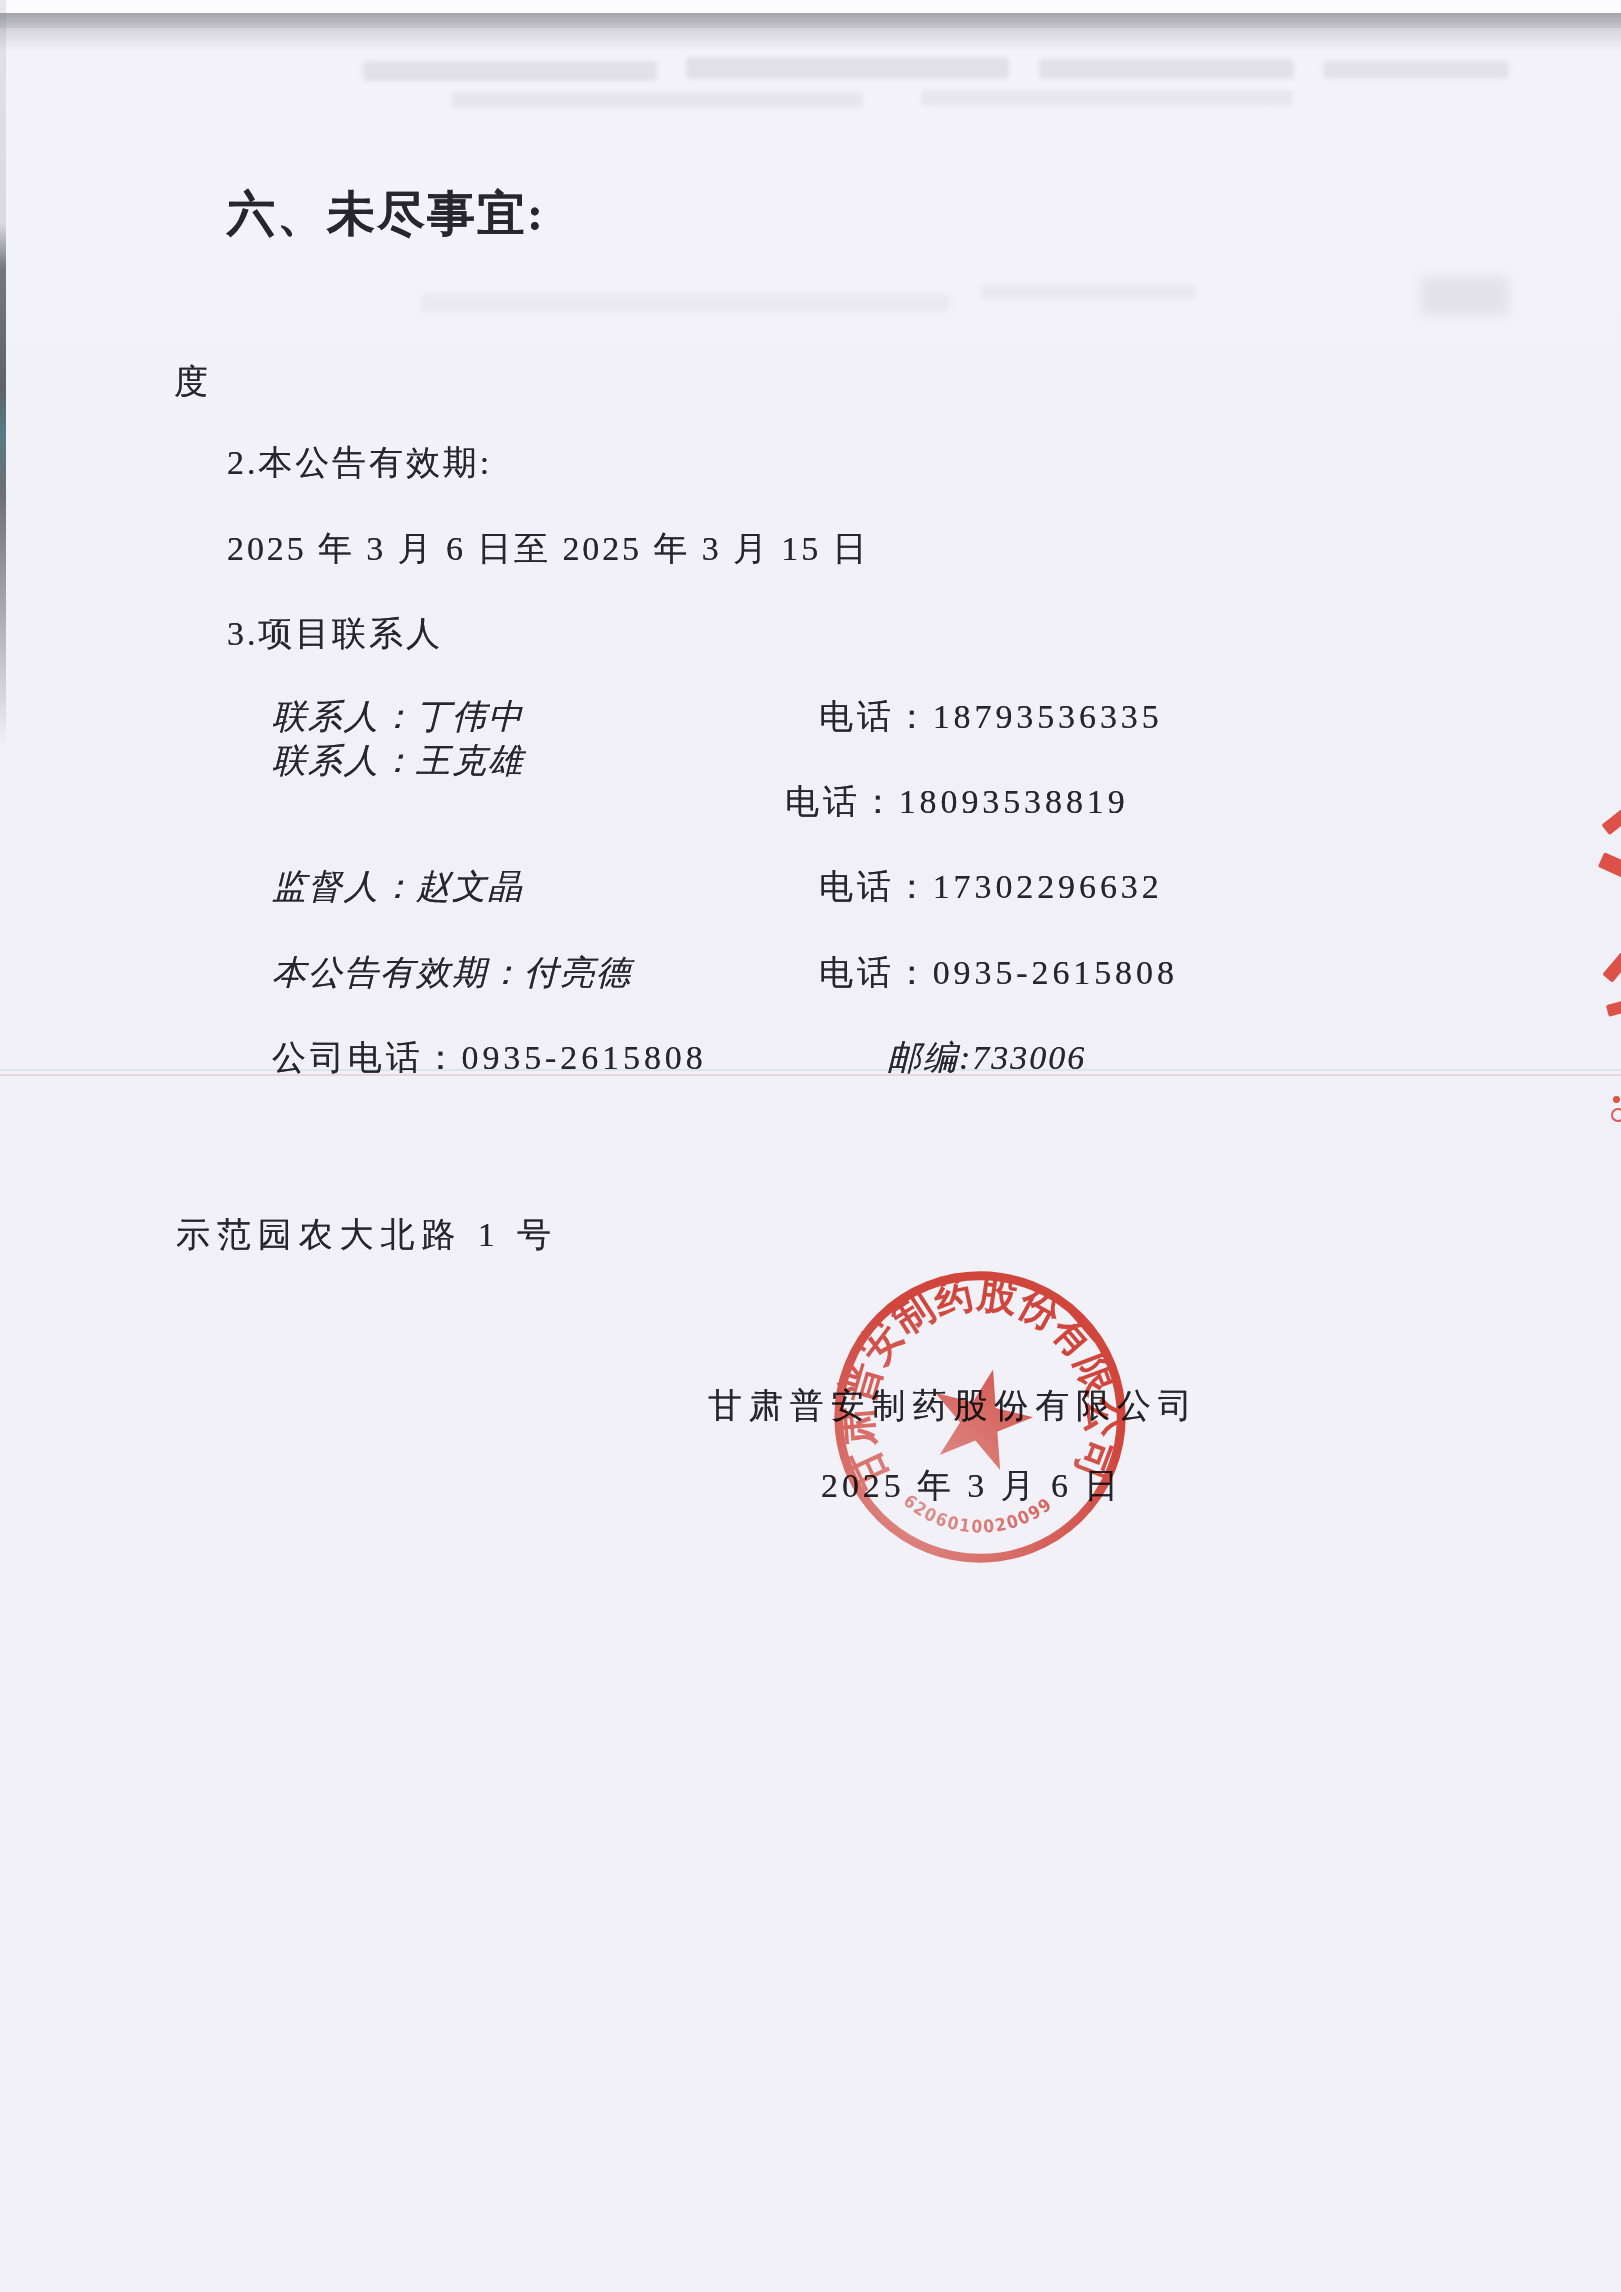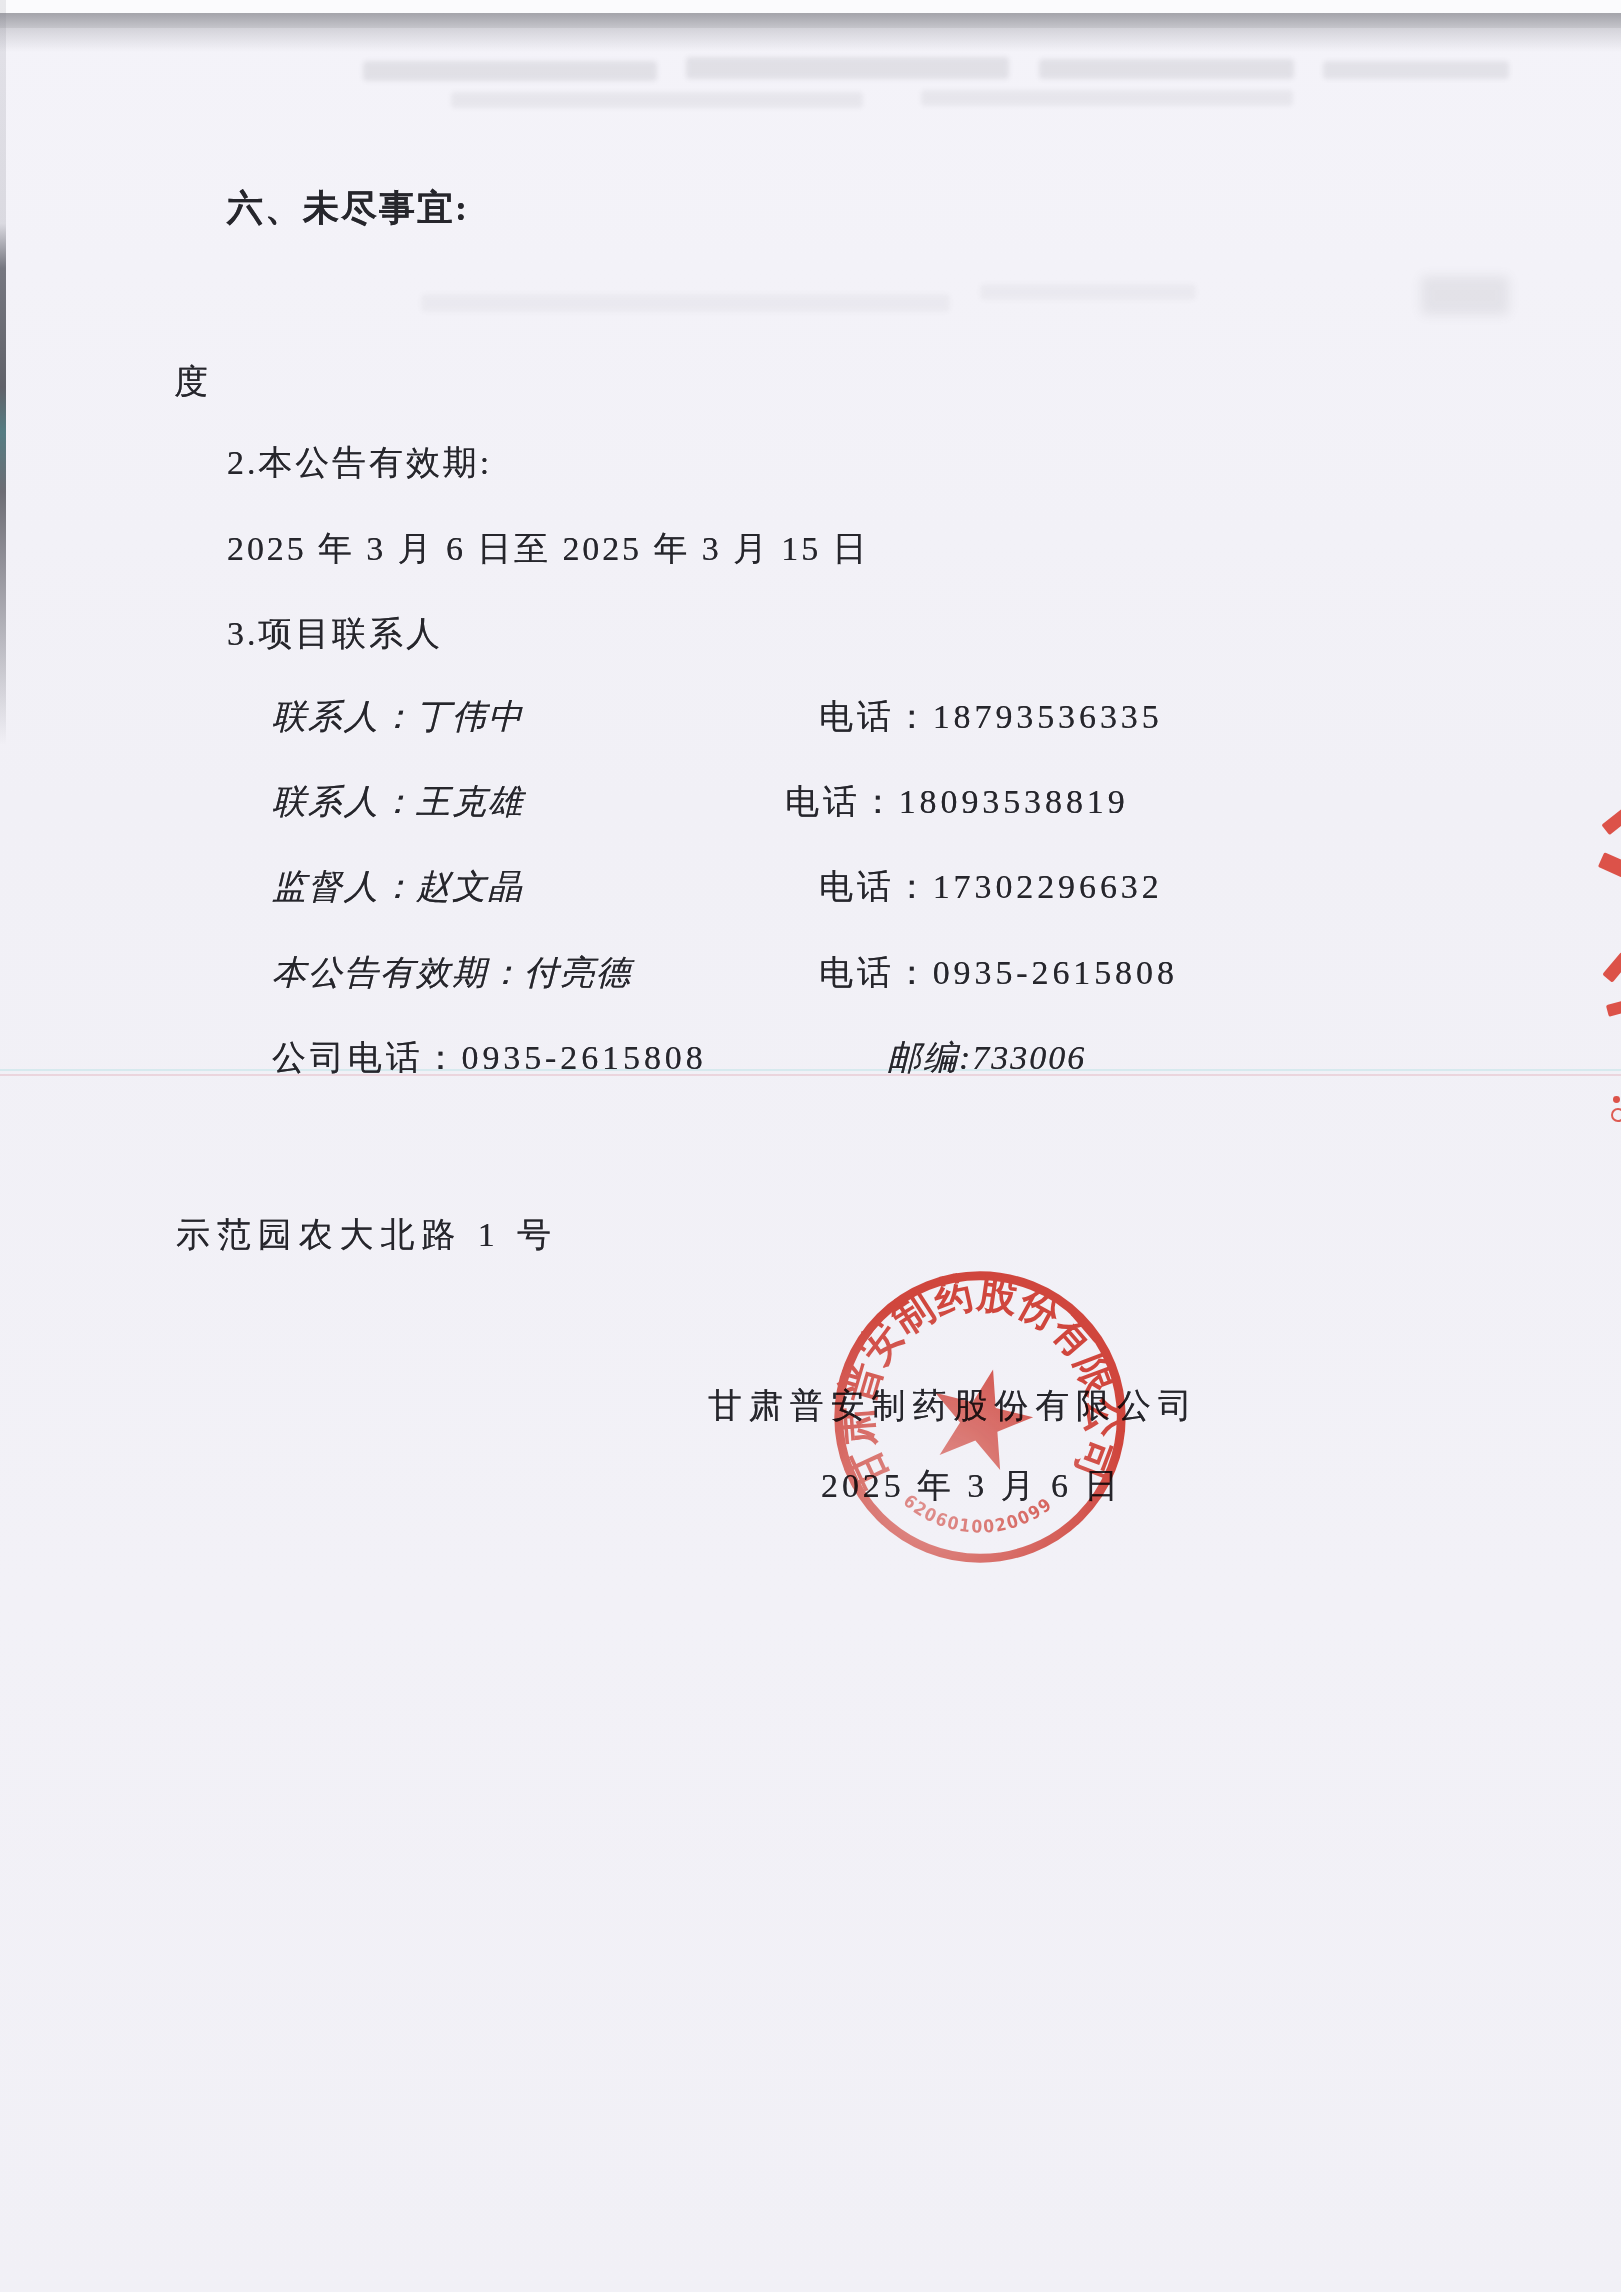--- a/index.html
+++ b/index.html
@@ -6,21 +6,21 @@
   .page{
     position:relative;
     width:1621px;height:2293px;
     overflow:hidden;
     background:linear-gradient(180deg,#f4f3f9 0%,#f1f0f6 35%,#f2f1f7 70%,#f1f0f6 100%);
     font-family:"Liberation Serif","DejaVu Serif",serif;
     color:#26262c;
   }
   .abs{position:absolute;line-height:1;white-space:nowrap;}
   .txt{color:#26262c;text-shadow:0 0 0.6px rgba(38,38,44,.75);font-size:34px;}
-  .heading{font-weight:700;font-size:36px;letter-spacing:2px;}
+  .heading{font-weight:700;font-size:48px;letter-spacing:2px;}
   .ls8{letter-spacing:7.8px;}
   .ls3{letter-spacing:2.9px;}
   .ls2{letter-spacing:2px;font-style:italic;}
   .ls4{letter-spacing:3.9px;}
   .ls7{letter-spacing:6.9px;}
   .ls10{letter-spacing:9.8px;}
   
   .top-white{left:0;top:0;width:1621px;height:13.7px;background:#fbfbfd;}
   .top-shadow{left:0;top:12.7px;width:1621px;height:15.7px;opacity:.8;
     background:linear-gradient(180deg,#8f8f96,#b9b9bf);}
@@ -84,21 +84,21 @@
 
   <div class="abs txt ls3" style="left:227px;top:532px">2025 年 3 月 6 日至 2025 年 3 月 15 日</div>
 
   <div class="abs txt ls3" style="left:227px;top:617px">3.项目联系人</div>
 
   <div>
     <div class="abs txt ls2" style="left:272px;top:700px">联系人：丁伟中</div>
     <div class="abs txt ls4" style="left:819px;top:700px">电话：18793536335</div>
   </div>
   <div>
-    <div class="abs txt ls2" style="left:272px;top:785px">联系人：王克雄</div>
+    <div class="abs txt ls2" style="left:272px;top:744px">联系人：王克雄</div>
     <div class="abs txt ls4" style="left:785px;top:785px">电话：18093538819</div>
   </div>
   <div>
     <div class="abs txt ls2" style="left:272px;top:870px">监督人：赵文晶</div>
     <div class="abs txt ls4" style="left:819px;top:870px">电话：17302296632</div>
   </div>
   <div>
     <div class="abs txt ls2" style="left:272px;top:956px">本公告有效期：付亮德</div>
     <div class="abs txt ls4" style="left:819px;top:956px">电话：0935-2615808</div>
   </div>

